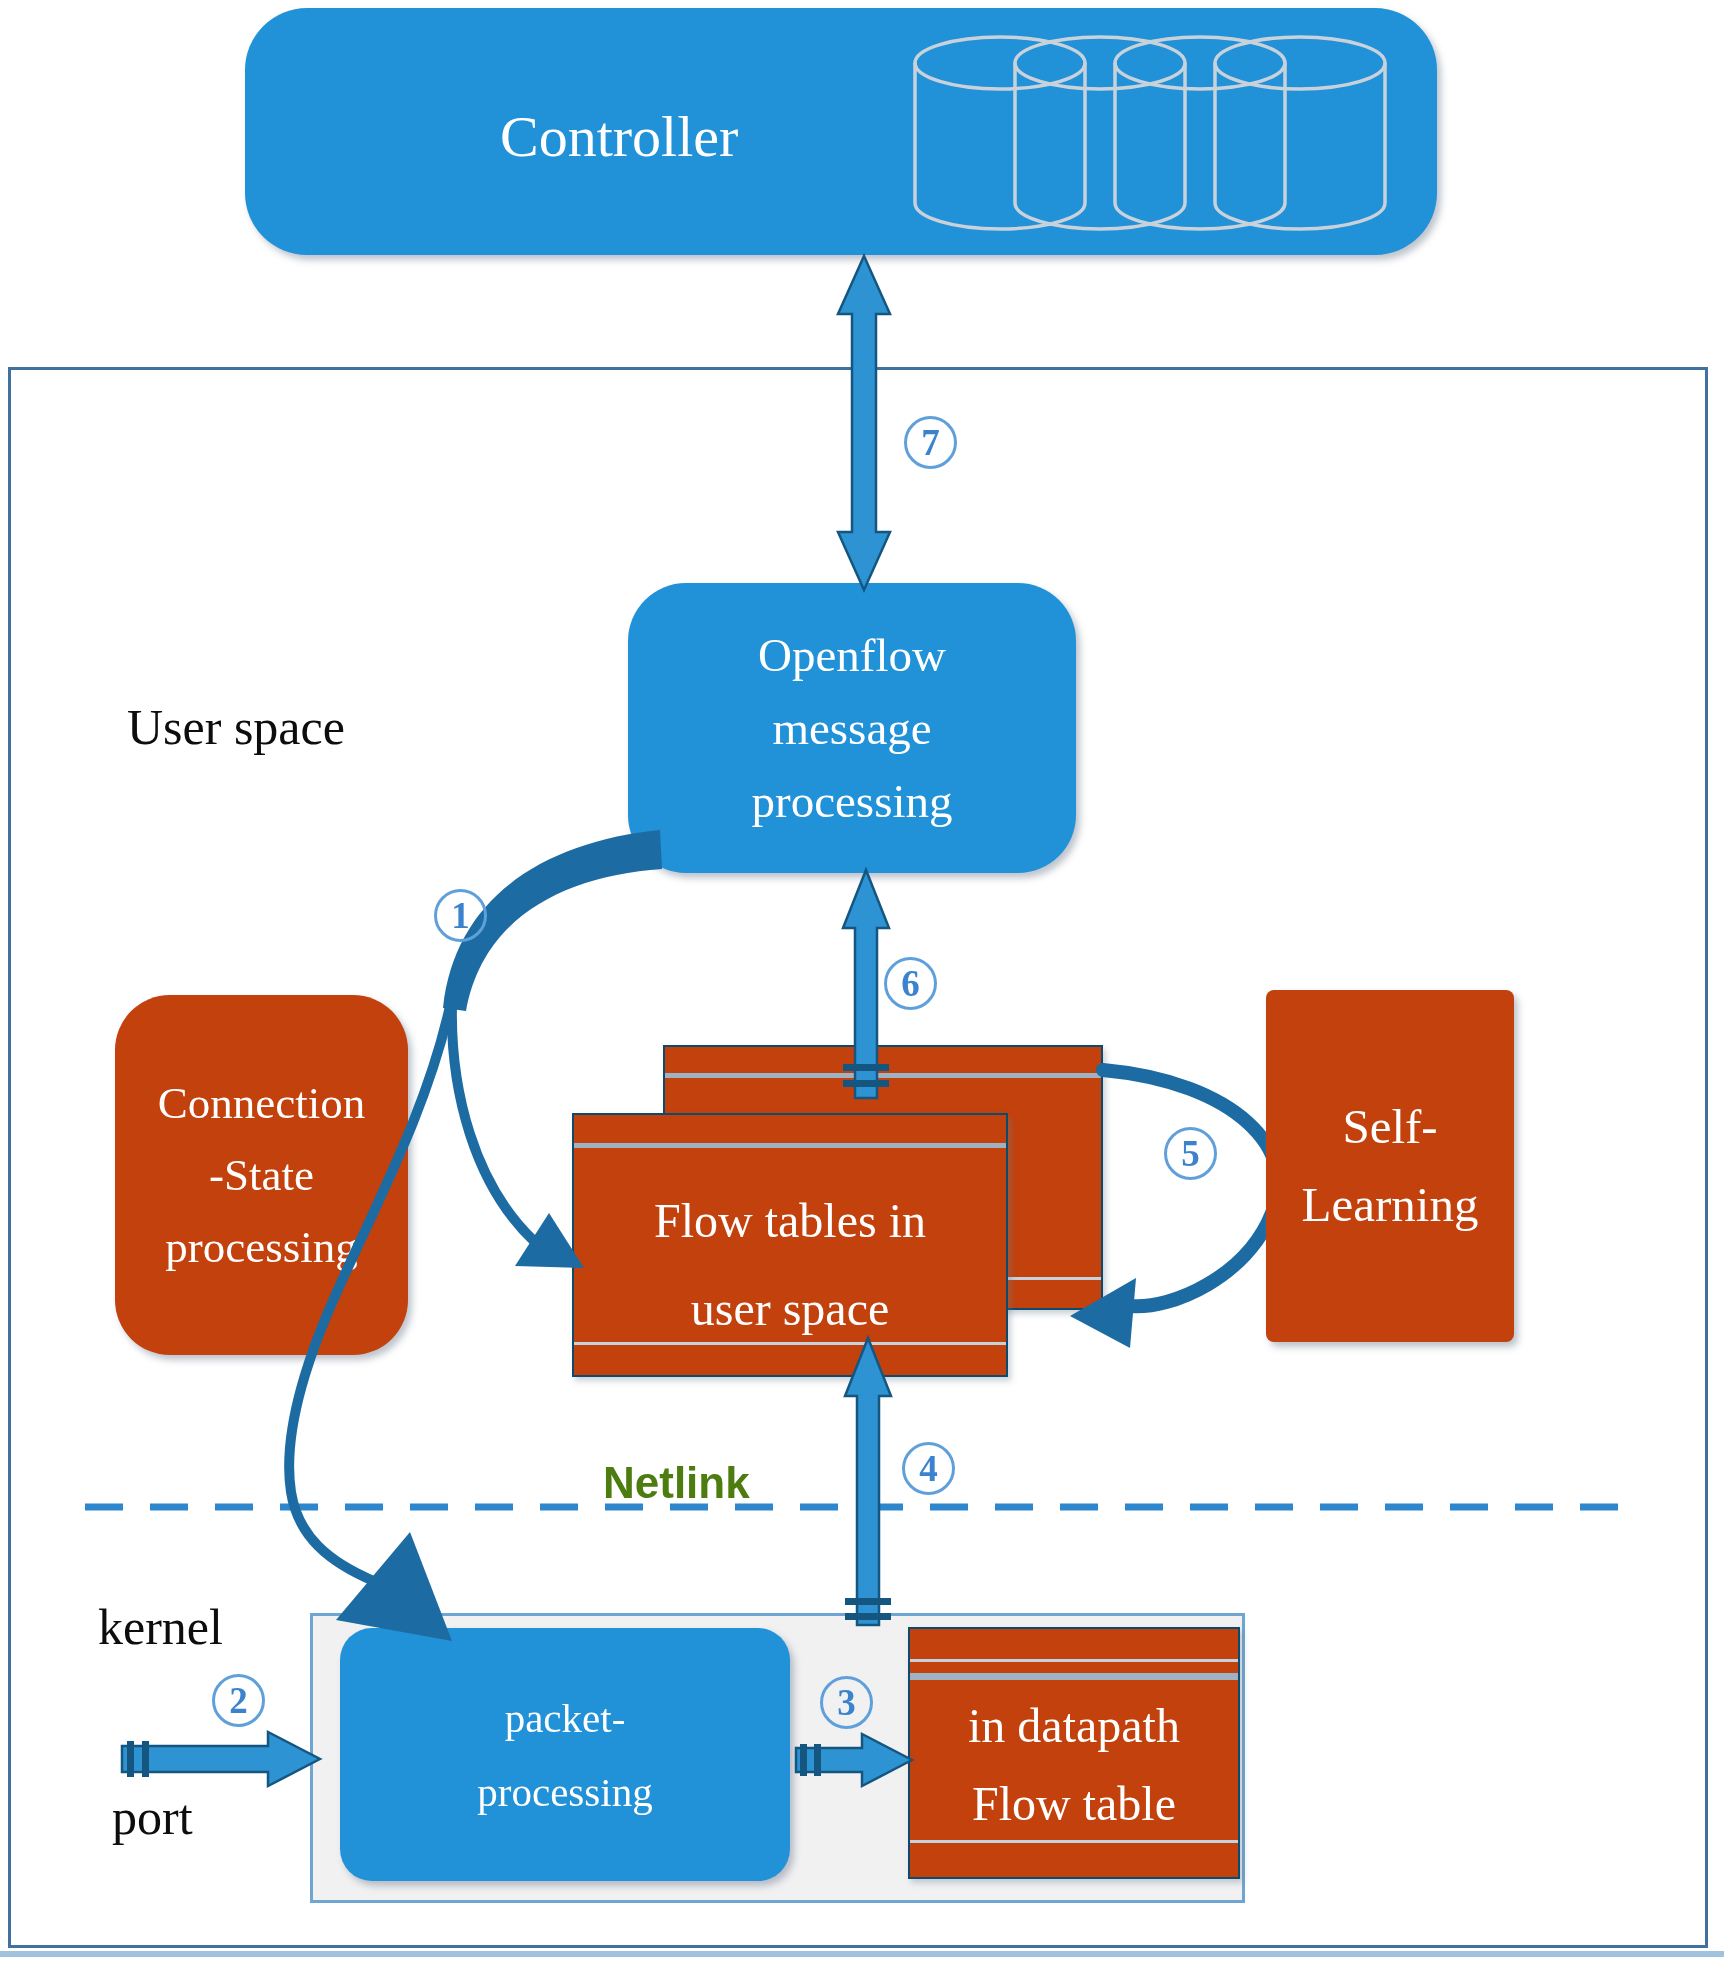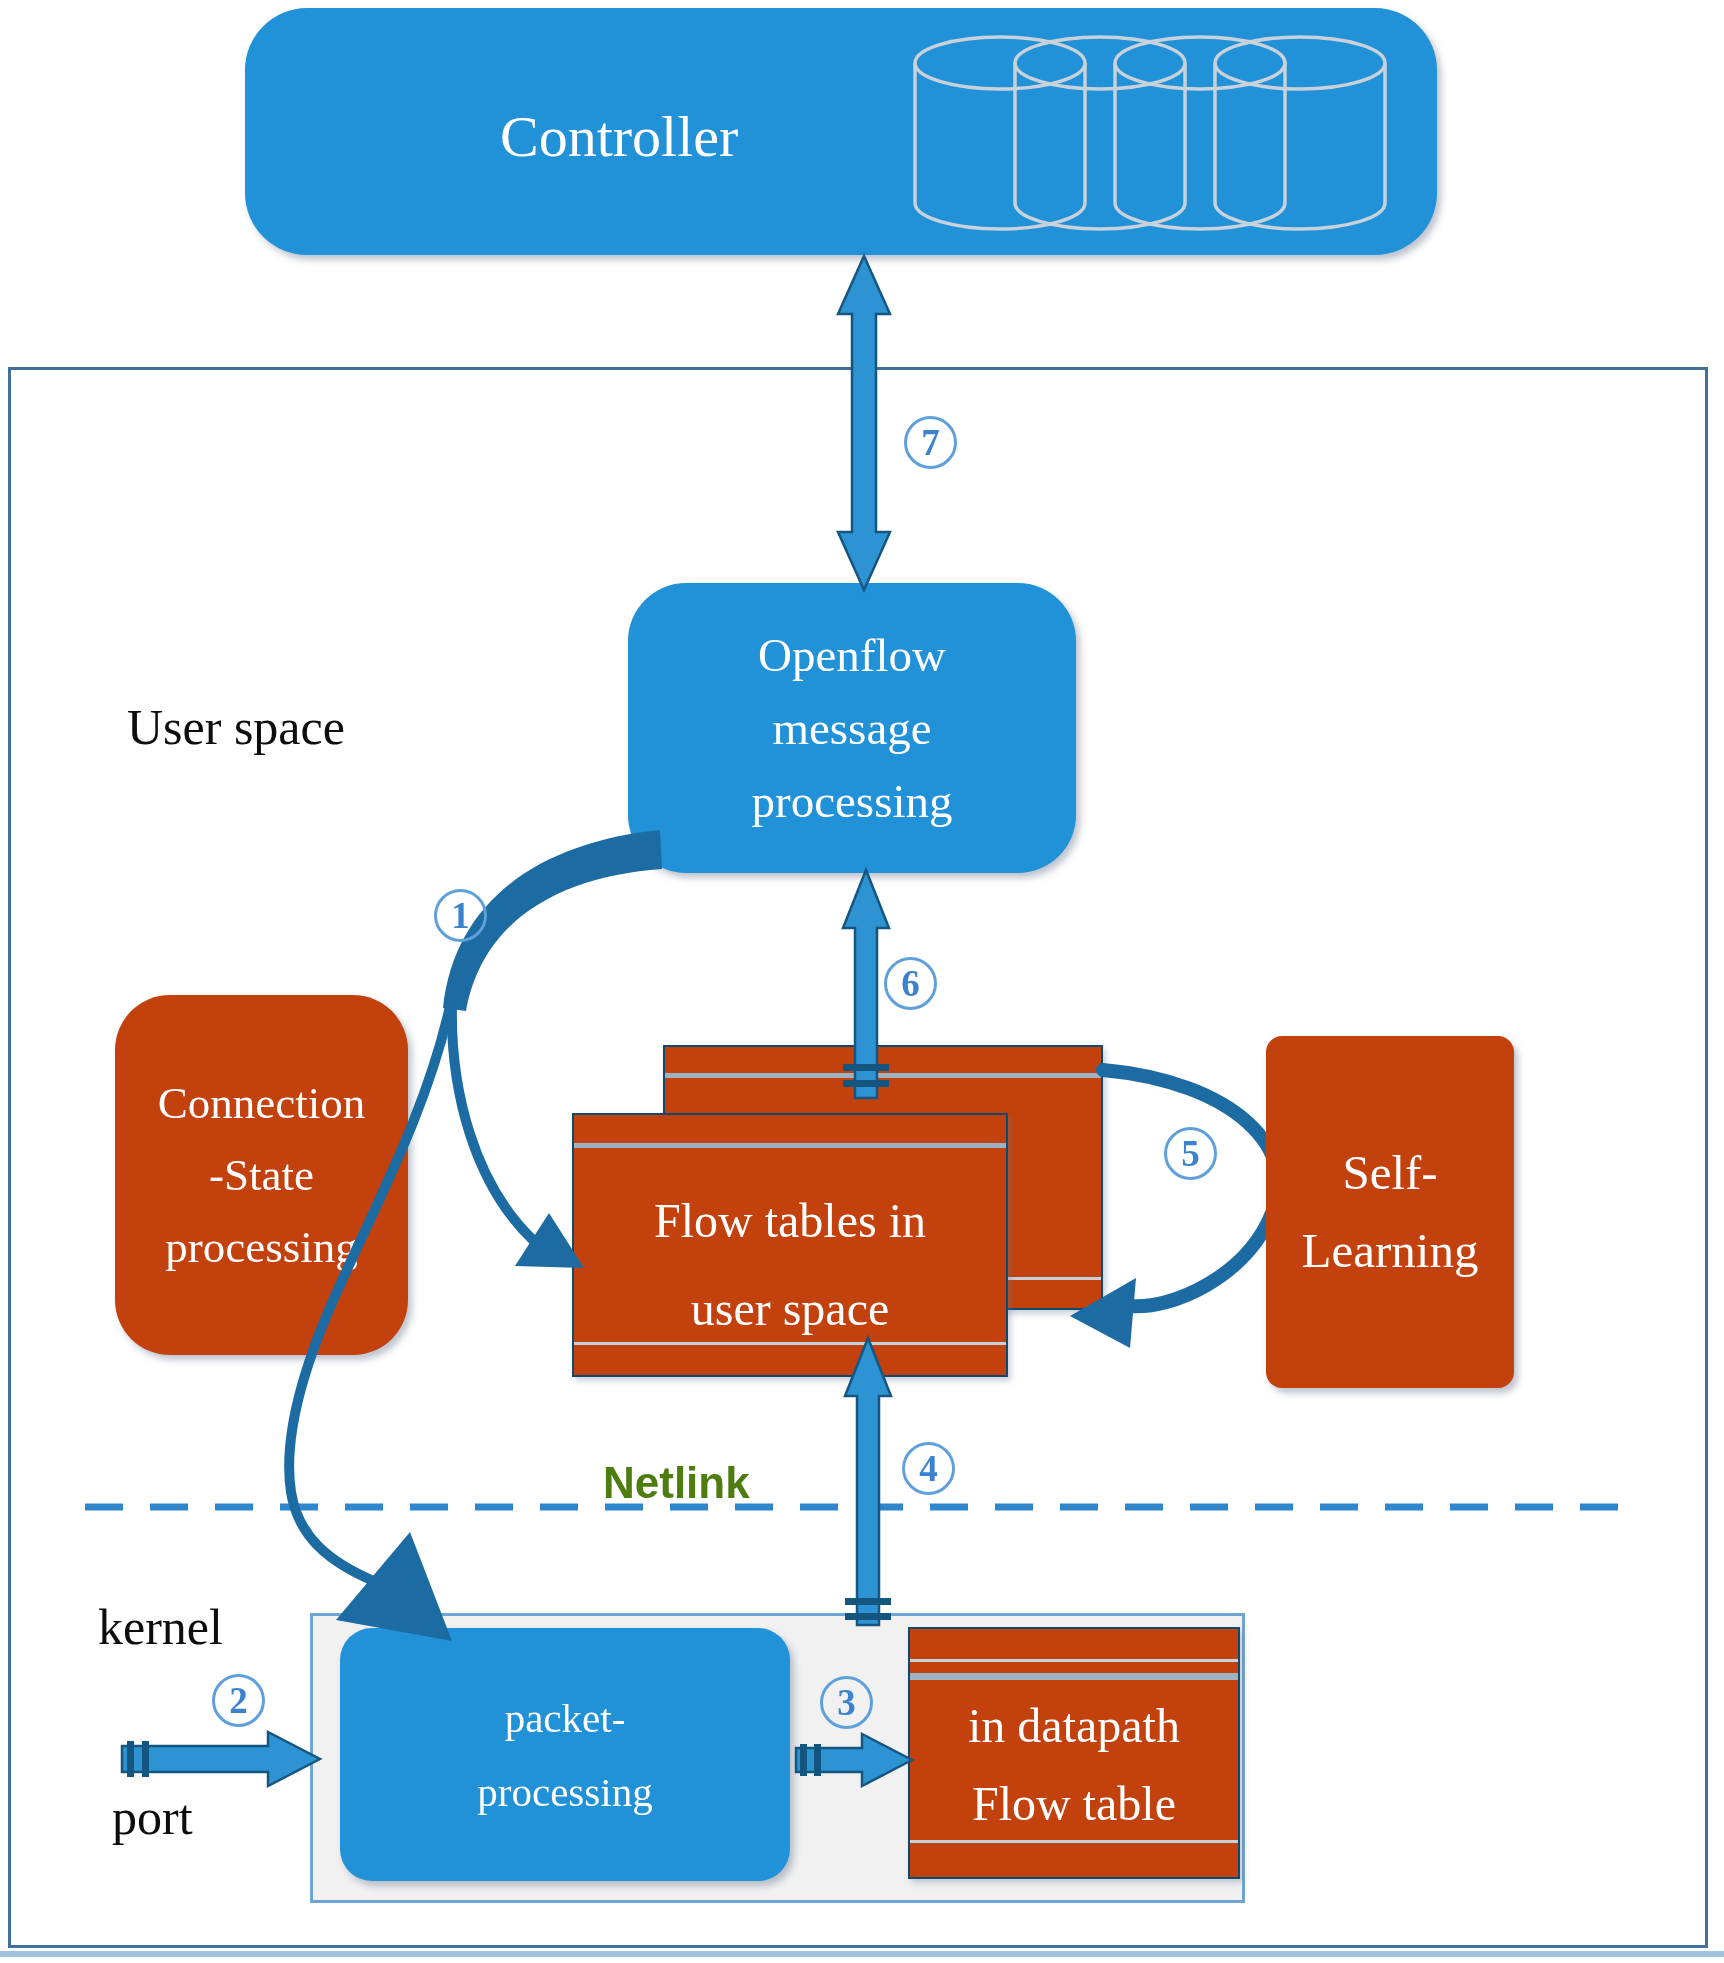--- a/index.html
+++ b/index.html
@@ -77,21 +77,21 @@
     <span class="ln">message</span>
     <span class="ln">processing</span>
   </div>
 
   <div class="rbox orange z8" style="left:115px;top:995px;width:293px;height:360px;border-radius:55px;font-size:45px;line-height:72px;">
     <span class="ln">Connection</span>
     <span class="ln">-State</span>
     <span class="ln">processing</span>
   </div>
 
-  <div class="rbox orange z12" style="left:1266px;top:1036px;width:248px;height:352px;border-radius:16px;font-size:49px;line-height:78px;">
+  <div class="rbox orange z12" style="left:1266px;top:990px;width:248px;height:352px;border-radius:8px;font-size:49px;line-height:78px;">
     <span class="ln">Self-</span>
     <span class="ln">Learning</span>
   </div>
 
   <div class="tbox z8" style="left:663px;top:1045px;width:440px;height:265px;">
     <div class="hline" style="top:26px;"></div>
     <div class="fline" style="bottom:28px;"></div>
   </div>
   <div class="tbox z8" style="left:572px;top:1113px;width:436px;height:264px;">
     <div class="hline" style="top:28px;"></div>

